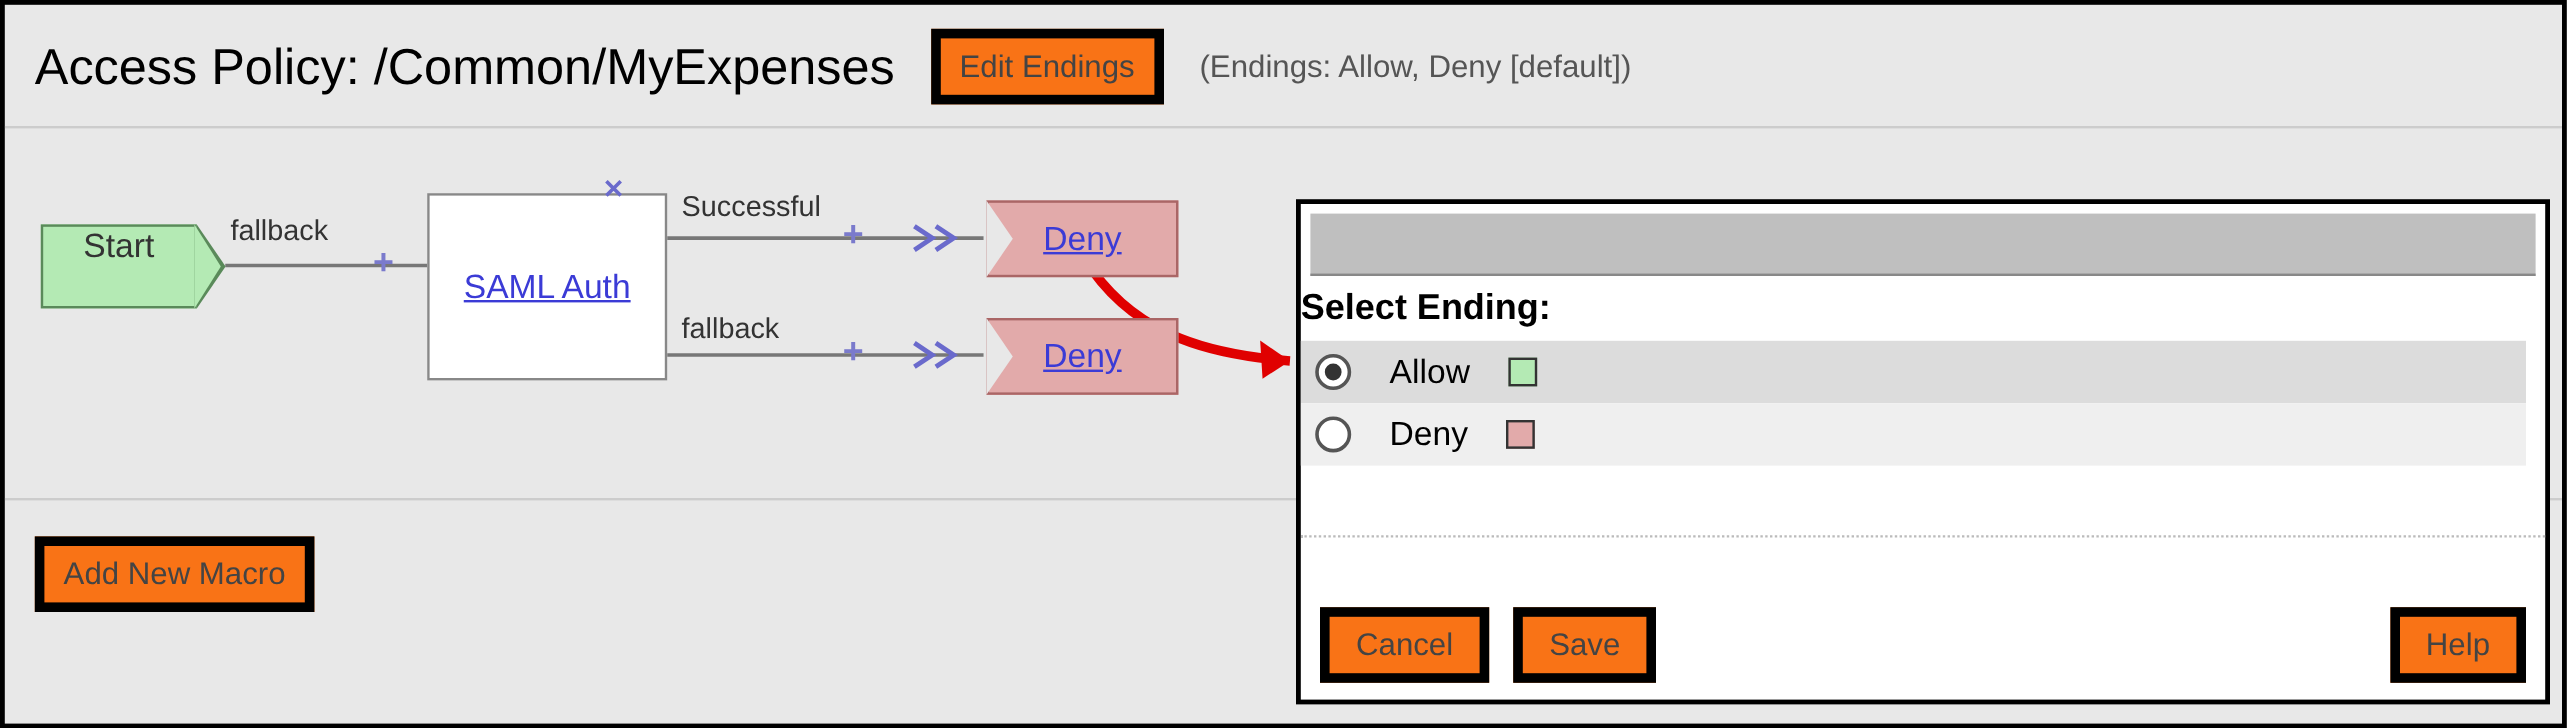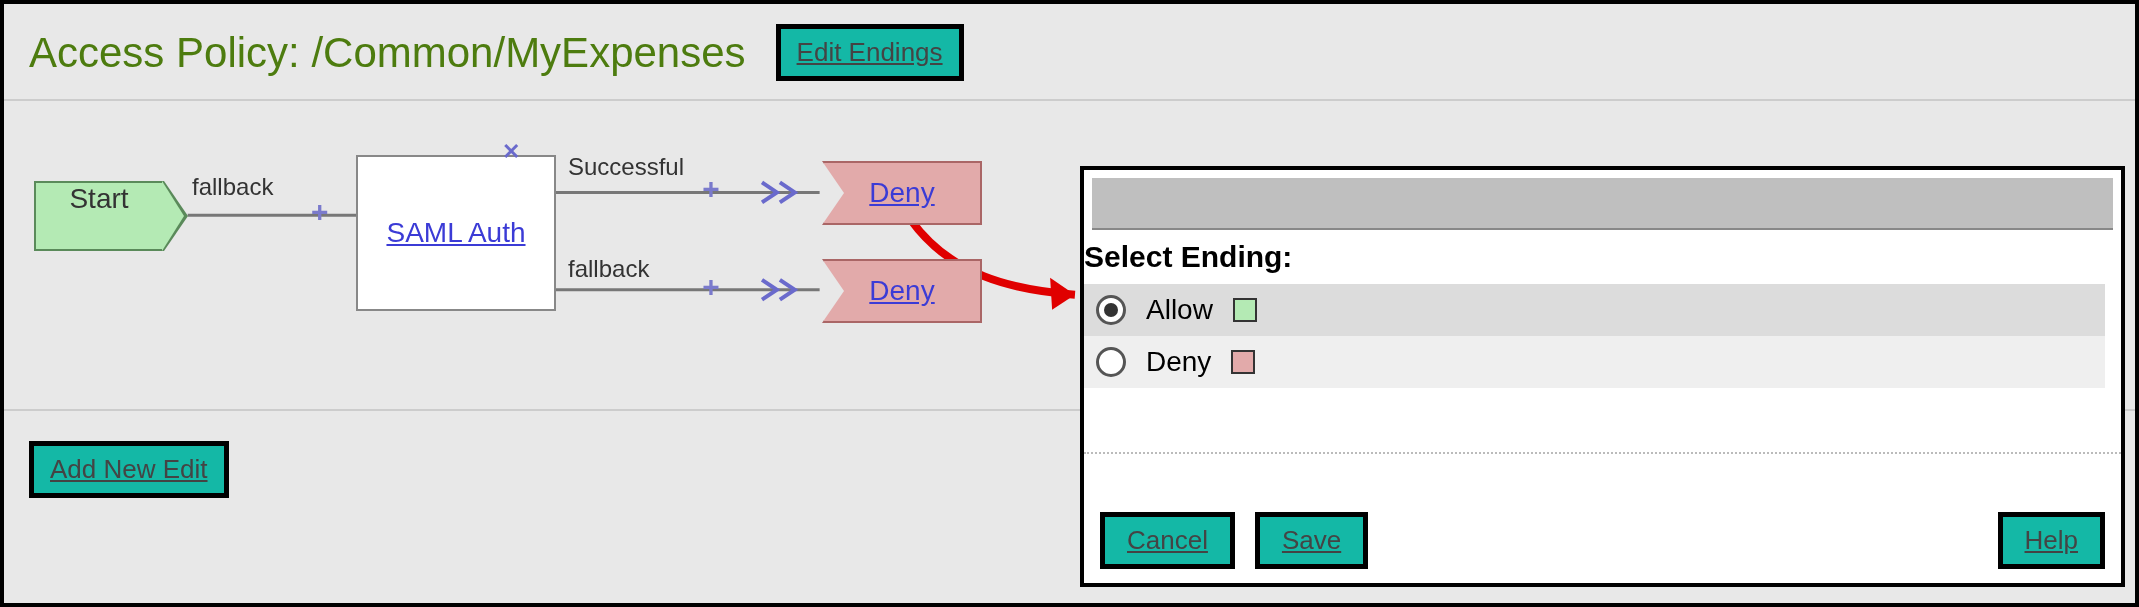--- a/index.html
+++ b/index.html
@@ -14,31 +14,30 @@
   }
   .header {
     padding: 20px 25px 18px 25px;
     border-bottom: 2px solid #ccc;
     display: flex;
     align-items: center;
     gap: 30px;
   }
   .title {
     font-size: 42px;
-    color: #4d7c0f;
+    color: #000000;
     font-weight: normal;
   }
   .btn {
-    background: #14b8a6;
-    border: 5px solid #000000;
+    background: #f97316;
+    border: 8px solid #000000;
     font-size: 26px;
     color: #444;
     padding: 8px 16px;
     cursor: pointer;
-    text-decoration: underline;
   }
   .endings-note {
     font-size: 26px;
     color: #555;
   }
   .canvas {
     position: relative;
     height: 310px;
     border-bottom: 2px solid #ccc;
   }
@@ -161,21 +160,21 @@
   }
   .dialog-heading {
     font-size: 30px;
     font-weight: bold;
     color: #000;
     margin-bottom: 10px;
   }
   .option-row {
     display: flex;
     align-items: center;
-    gap: 20px;
+    gap: 32px;
     padding: 10px 12px;
     font-size: 28px;
   }
   .option-row.sel { background: #dcdcdc; }
   .option-row.unsel { background: #efefef; }
   .radio {
     width: 30px; height: 30px;
     border: 3px solid #555;
     border-radius: 50%;
     display: flex; align-items:center; justify-content:center;
@@ -201,20 +200,21 @@
   }
   .dialog-footer .btn { font-size:26px; padding:8px 22px;margin-top:44px; }
   .spacer { flex:1; }
 </style>
 </head>
 <body>
 
 <div class="header">
   <span class="title">Access Policy: /Common/MyExpenses</span>
   <button class="btn">Edit Endings</button>
+  <span class="endings-note">(Endings: Allow, Deny [default])</span>
 </div>
 
 <div class="canvas">
 
   <svg class="wires" viewBox="0 0 2139 310">
 
     <line x1="182" y1="115" x2="352" y2="115" stroke="#777" stroke-width="3"></line>
     <text x="306" y="122" fill="#7a7acc" font-size="30" font-weight="bold">+</text>
 
     <line x1="552" y1="92" x2="818" y2="92" stroke="#777" stroke-width="3"></line>
@@ -249,21 +249,21 @@
   <div class="deny-node top">
     <span class="deny-link">Deny</span>
   </div>
   <div class="deny-node bot">
     <span class="deny-link">Deny</span>
   </div>
 
 </div>
 
 <div class="footer-area">
-  <button class="btn">Add New Edit</button>
+  <button class="btn">Add New Macro</button>
 </div>
 
 <div class="dialog">
   <div class="dialog-titlebar"></div>
   <div class="dialog-body">
     <div class="dialog-heading">Select Ending:</div>
 
     <div class="option-row sel">
       <span class="radio inner"></span>
       <span>Allow</span>

